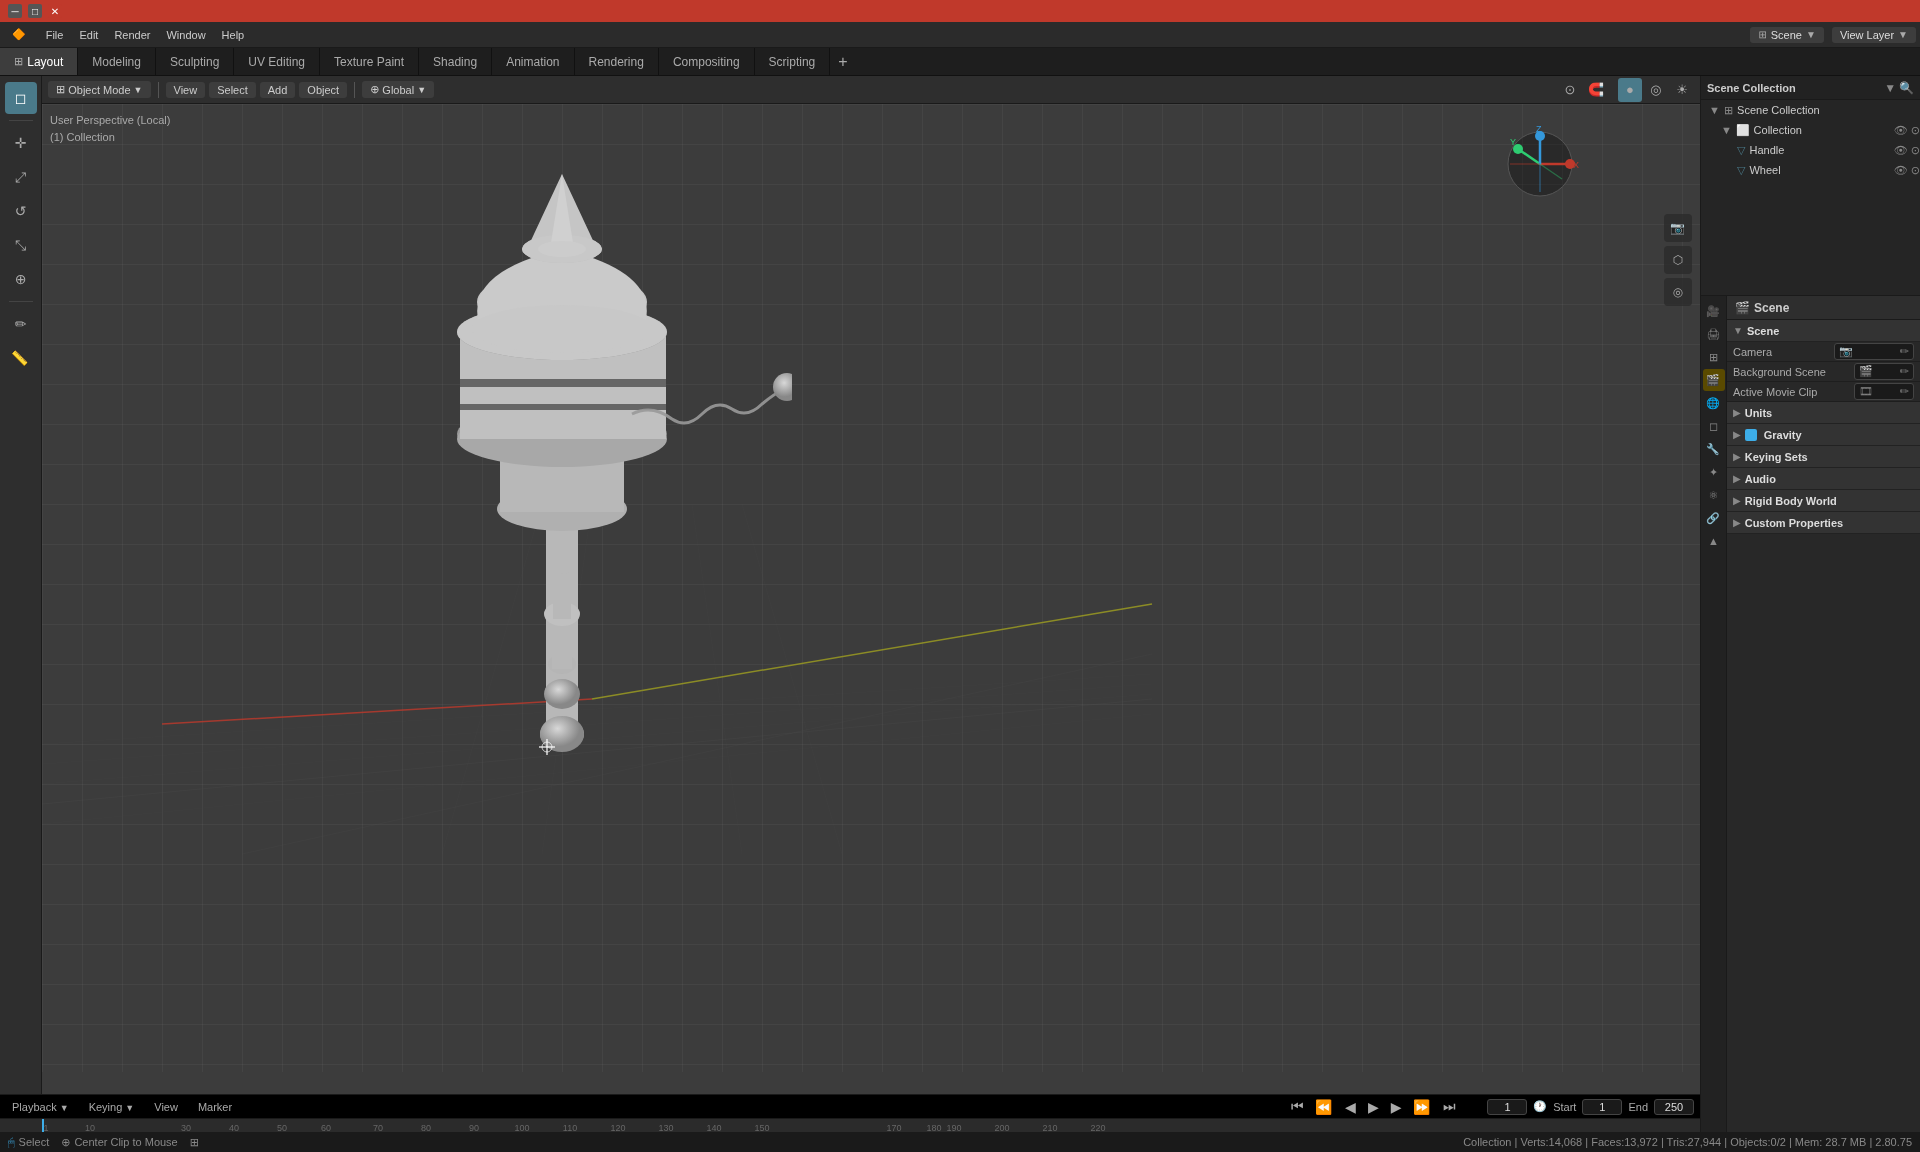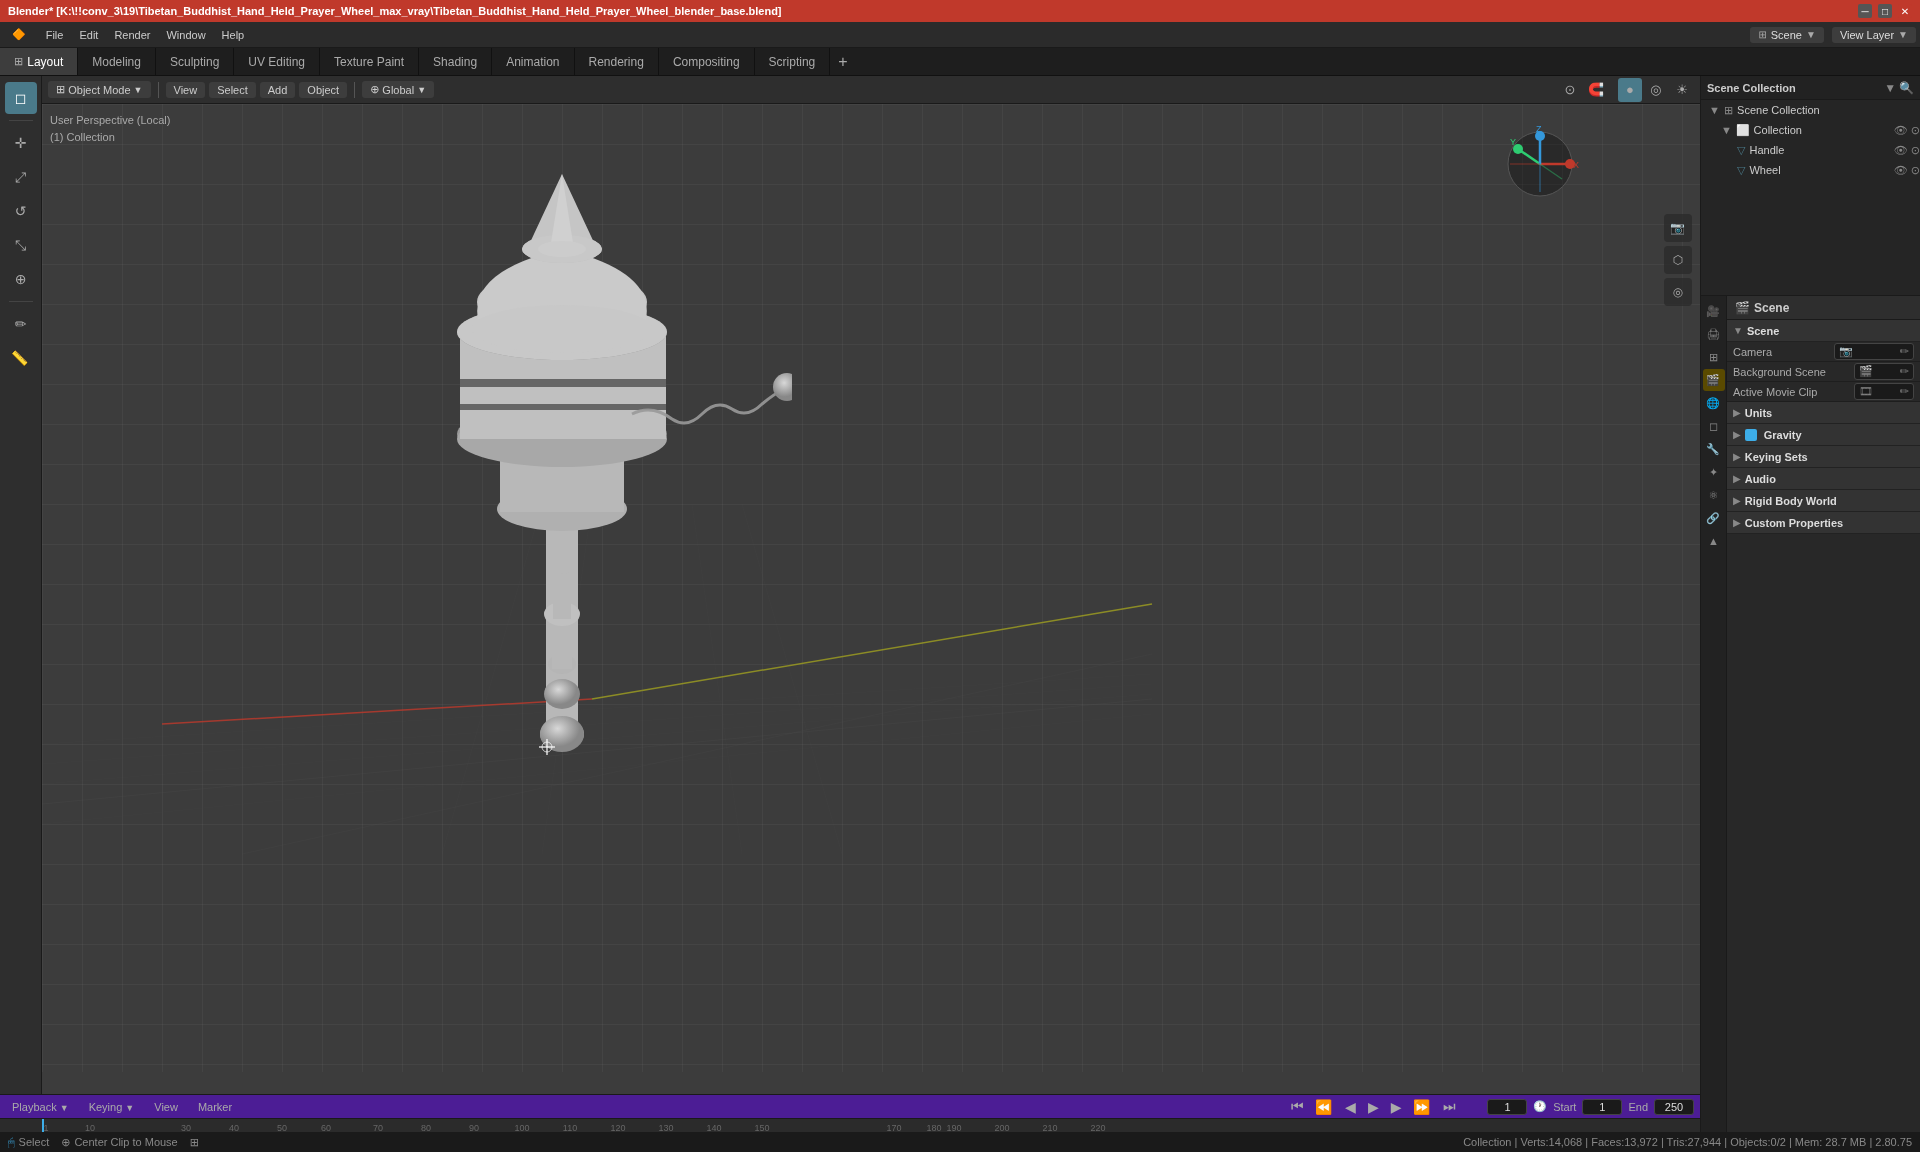--- a/index.html
+++ b/index.html
@@ -213,21 +213,21 @@
     #timeline {
       position: absolute;
       bottom: 0; left: 0; right: 220px;
       height: 58px;
       background: #2b2b2b;
       border-top: 1px solid #1a1a1a;
       z-index: 70;
     }
     #timeline-header {
       height: 24px;
-      background: #4c1d95;
+      background: #000000;
       display: flex; align-items: center;
       padding: 0 6px; gap: 8px;
       border-bottom: 1px solid #1a1a1a;
     }
     .tl-item {
       font-size: 11px; color: #aaa; cursor: pointer;
       padding: 2px 6px; border-radius: 3px;
     }
     #timeline-controls {
       display: flex; align-items: center;
@@ -389,21 +389,20 @@
       font-size: 9px;
       color: #666;
       transform: translateX(-50%);
       top: 4px;
     }
   </style>
 </head>
 <body>
 
 <div id="title-bar">
-  <div class="title-text">Blender* [K:\!!conv_3\19\Tibetan_Buddhist_Hand_Held_Prayer_Wheel_max_vray\Tibetan_Buddhist_Hand_Held_Prayer_Wheel_blender_base.blend]</div>
   <div class="window-controls">
     <button class="win-btn minimize">─</button>
     <button class="win-btn maximize">□</button>
     <button class="win-btn close">✕</button>
   </div>
 </div>
 
 <div id="menu-bar">
   <div class="menu-item blender-logo">🔶</div>
   <div class="menu-item">File</div>

